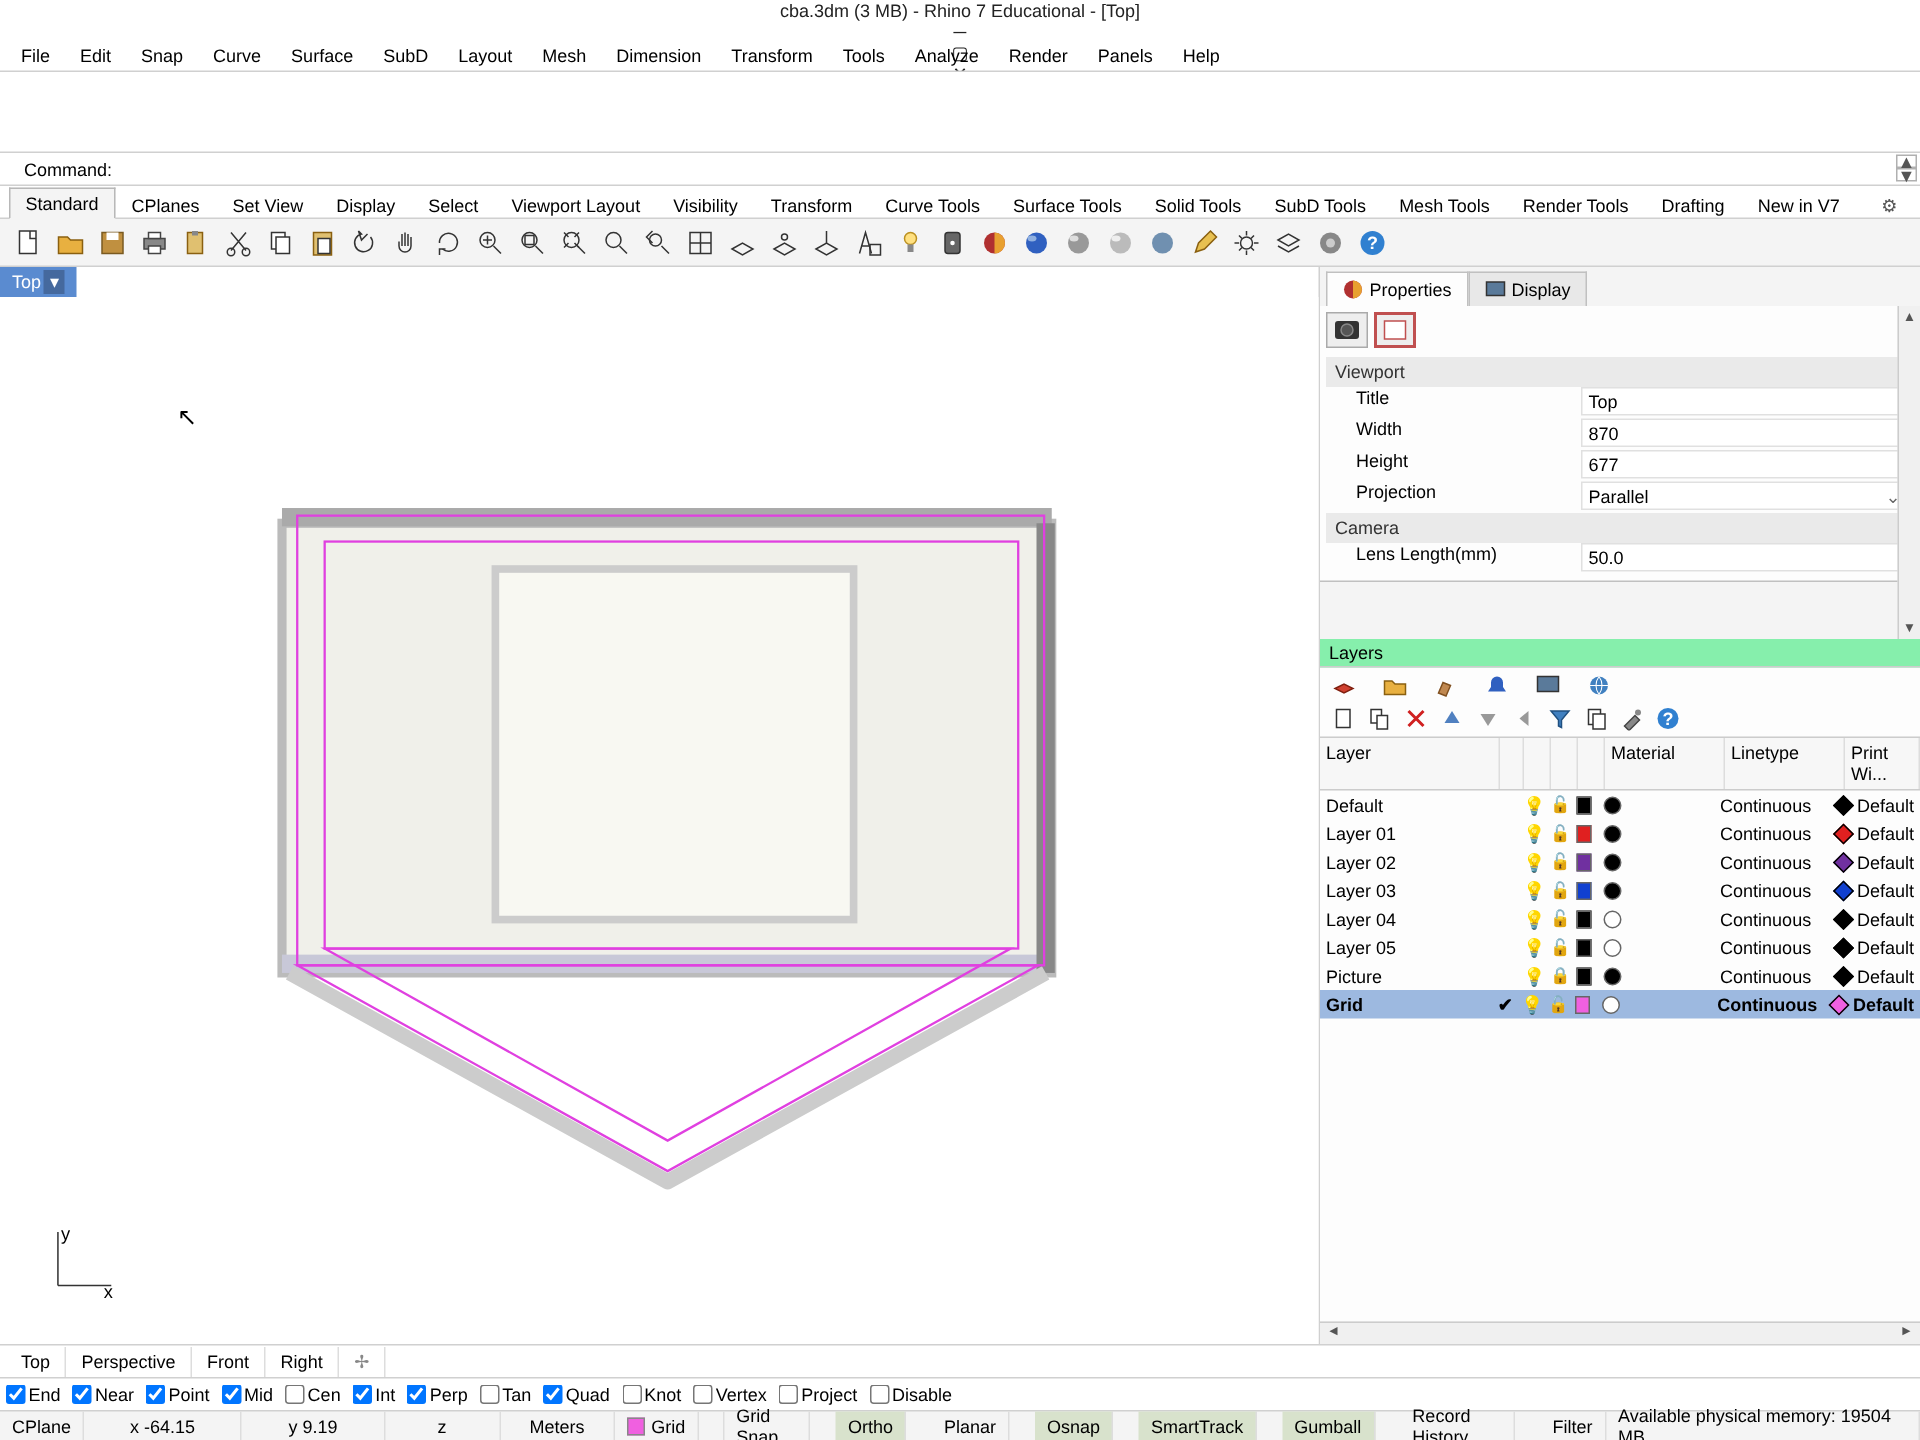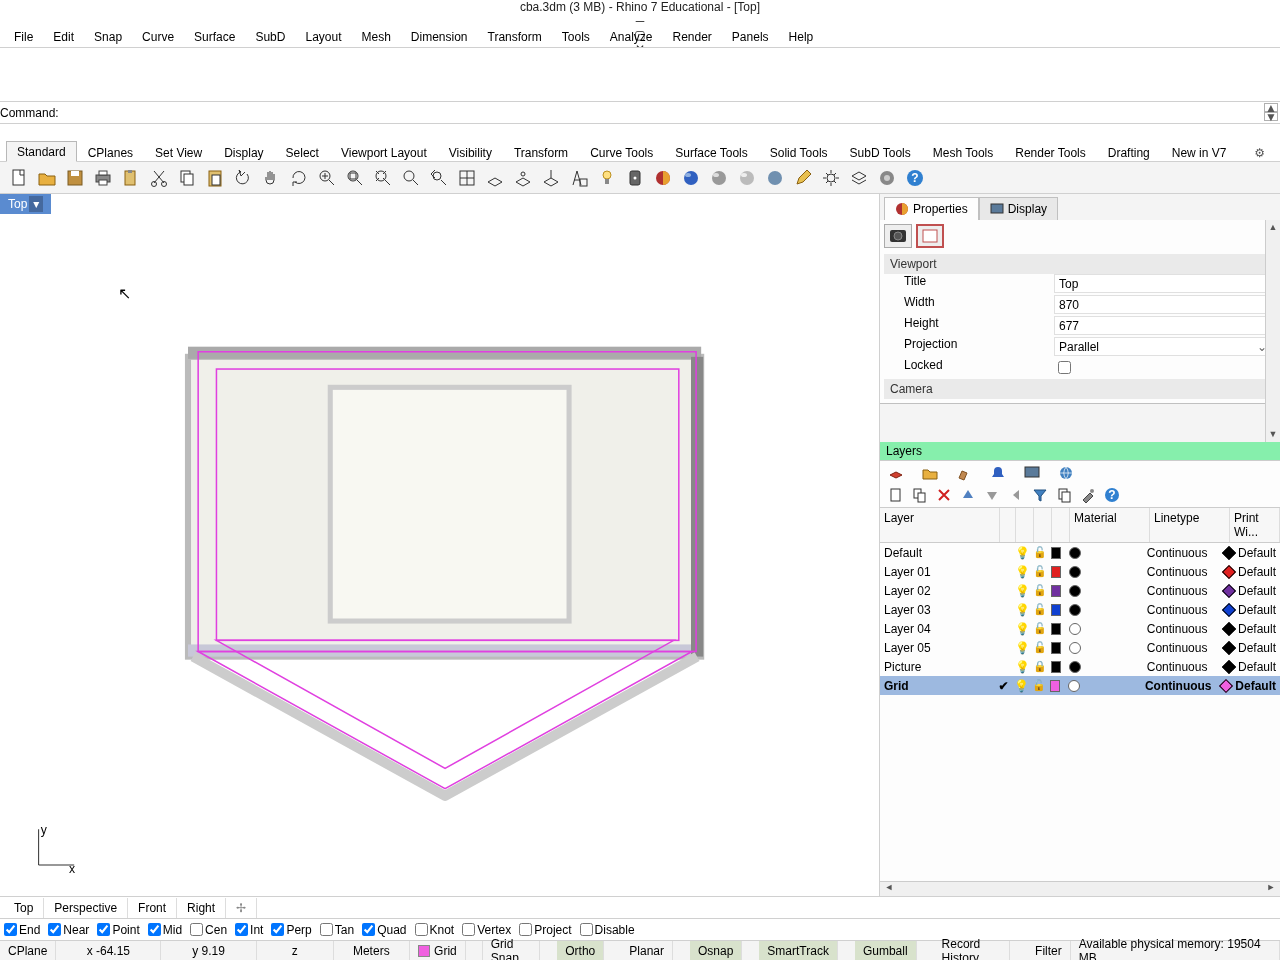--- a/index.html
+++ b/index.html
@@ -10,28 +10,28 @@
 .titlebar .appicon { width: 16px; height: 16px; margin-right: 6px; }
 .titlebar .title { flex: 1; color: #222; }
 .titlebar .winbtn { width: 40px; height: 24px; display: flex; align-items: center; justify-content: center; color: #222; }
 
 
 .menubar { height: 22px; display: flex; align-items: center; padding: 0 4px; border-bottom: 1px solid #d0d0d0; }
 .menubar span { padding: 2px 10px; cursor: default; }
 
 
 .history { height: 54px; border-bottom: 1px solid #d0d0d0; background:#fff;}
-.cmdline { height: 22px; display: flex; align-items: center; border-bottom: 1px solid #d0d0d0; padding: 0 0; position:relative;}
+.cmdline { height: 22px; display: flex; align-items: center; border-bottom: 1px solid #d0d0d0; padding: 0 16px; position:relative;}
 .cmdline .lbl { color: #000; }
 .cmdline input { border: none; outline: none; flex: 1; margin-left: 4px; font-size: 12px; }
 .cmdline .spin { position:absolute; right:2px; top:1px; width:14px; font-size:8px; line-height:8px; text-align:center; color:#555;}
 .cmdline .spin div{border:1px solid #b0b0b0; height:9px;}
 
 
-.tooltabs { height: 22px; display: flex; align-items: flex-end; border-bottom: 1px solid #d0d0d0; padding: 0 6px; gap: 0; position:relative;margin-top:16px;}
+.tooltabs { height: 22px; display: flex; align-items: flex-end; border-bottom: 1px solid #d0d0d0; padding: 0 6px; gap: 0; position:relative;}
 .tooltabs span { padding: 3px 10px 2px; border: 1px solid transparent; border-bottom: none; cursor: default; position:relative; top:1px;}
 .tooltabs span.active { background: #f4f4f4; border-color: #b8b8b8; border-bottom: 1px solid #f4f4f4; }
 .tooltabs .gear { position:absolute; right:4px; top:2px; color:#555;}
 
 
 .toolrow { height: 32px; background: #f4f4f4; display: flex; align-items: center; padding: 0 6px; gap: 2px; border-bottom: 1px solid #d0d0d0; }
 .tbtn { width: 26px; height: 26px; display: flex; align-items: center; justify-content: center; position:relative;}
 .tbtn svg, .tbtn span.glyph { width:20px; height:20px; }
 
 
@@ -442,27 +442,25 @@
             <div class="plbl">Height</div>
             <div class="pval">677</div>
           </div>
       <div class="proprow">
             <div class="plbl">Projection</div>
         <div class="pval" style="justify-content:space-between;">
               <span>Parallel</span>
               <span style="color:#666">⌄</span>
             </div>
           </div>
+      <div class="section-h">Camera</div>
       <div class="proprow">
-            <div class="plbl">Locked</div>
-            <div class="pval" style="border:none;background:none;">
-              <input type="checkbox" class="pchk" style="">
-            </div>
-          </div>
-      <div class="section-h">Camera</div>
+            <div class="plbl">Lens Length(mm)</div>
+            <div class="pval">50.0</div>
+          </div>
     </div>
     <div class="rp-scroll">
           <div class="up">▲</div>
           <div class="dn" style="position:absolute;bottom:0;width:100%;">▼</div>
         </div>
     </div>
 
     <div class="layers">
       <div class="layers-h">Layers</div>
       <div class="layer-tb">

